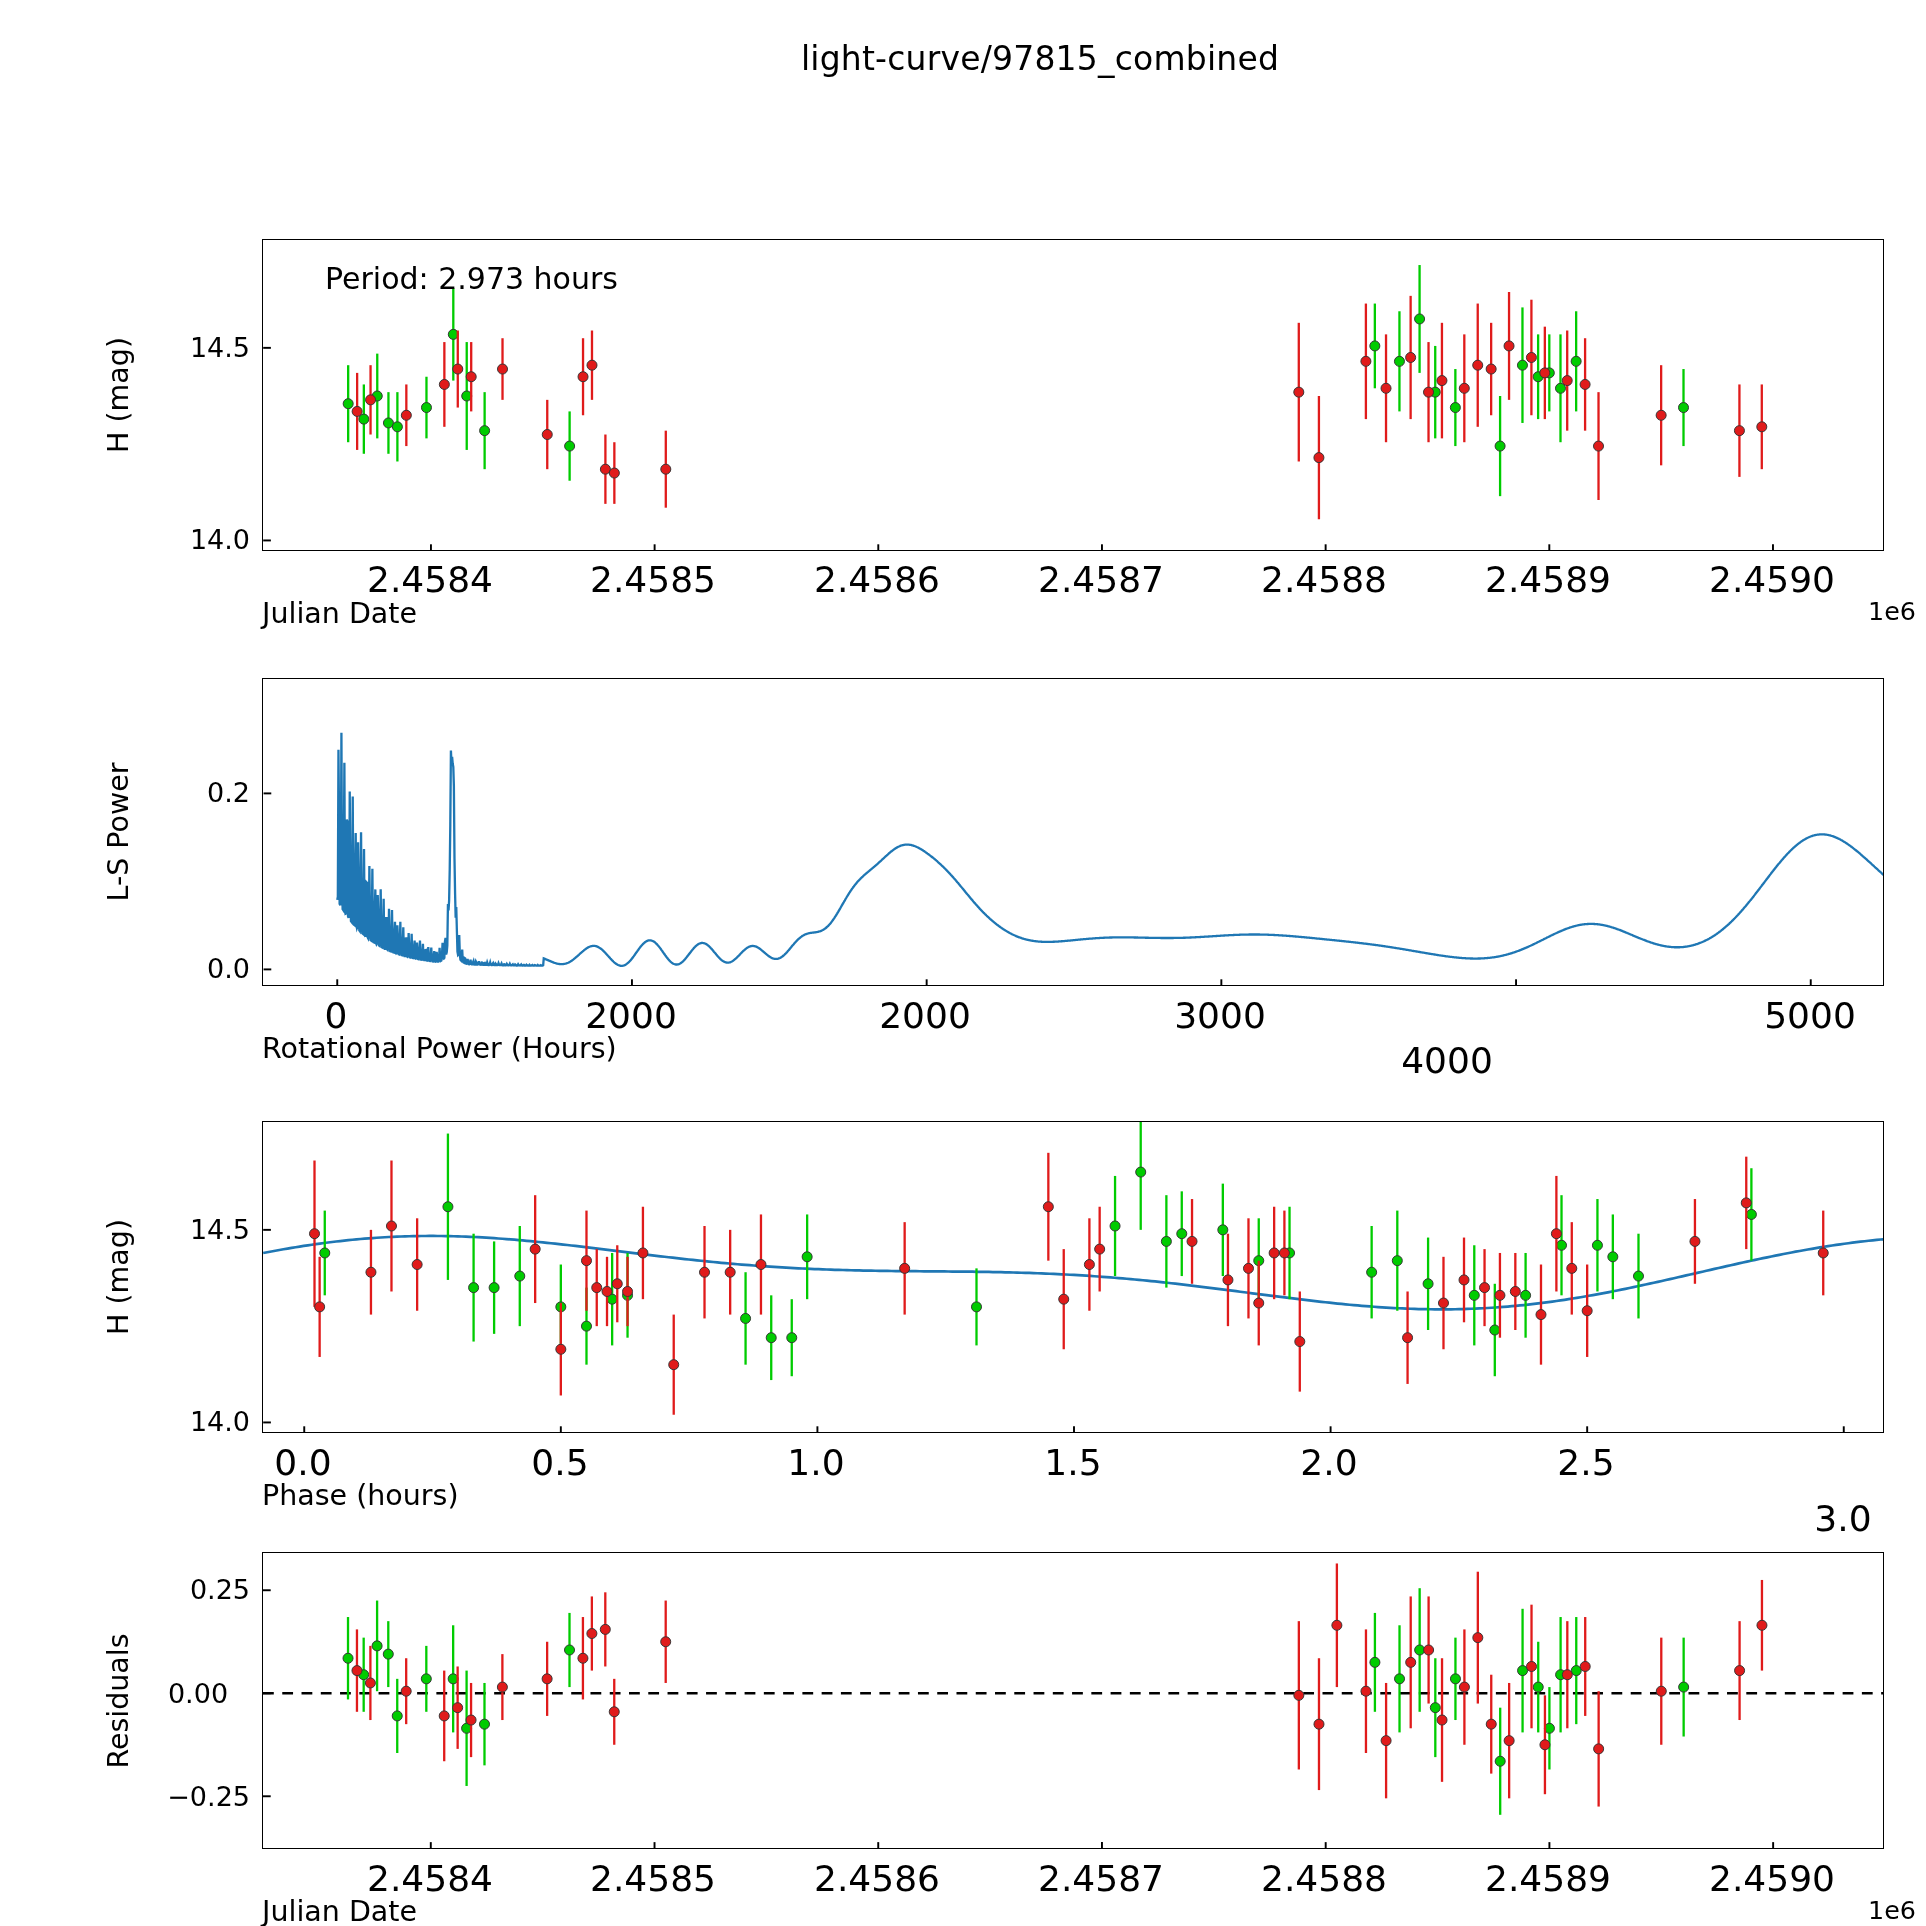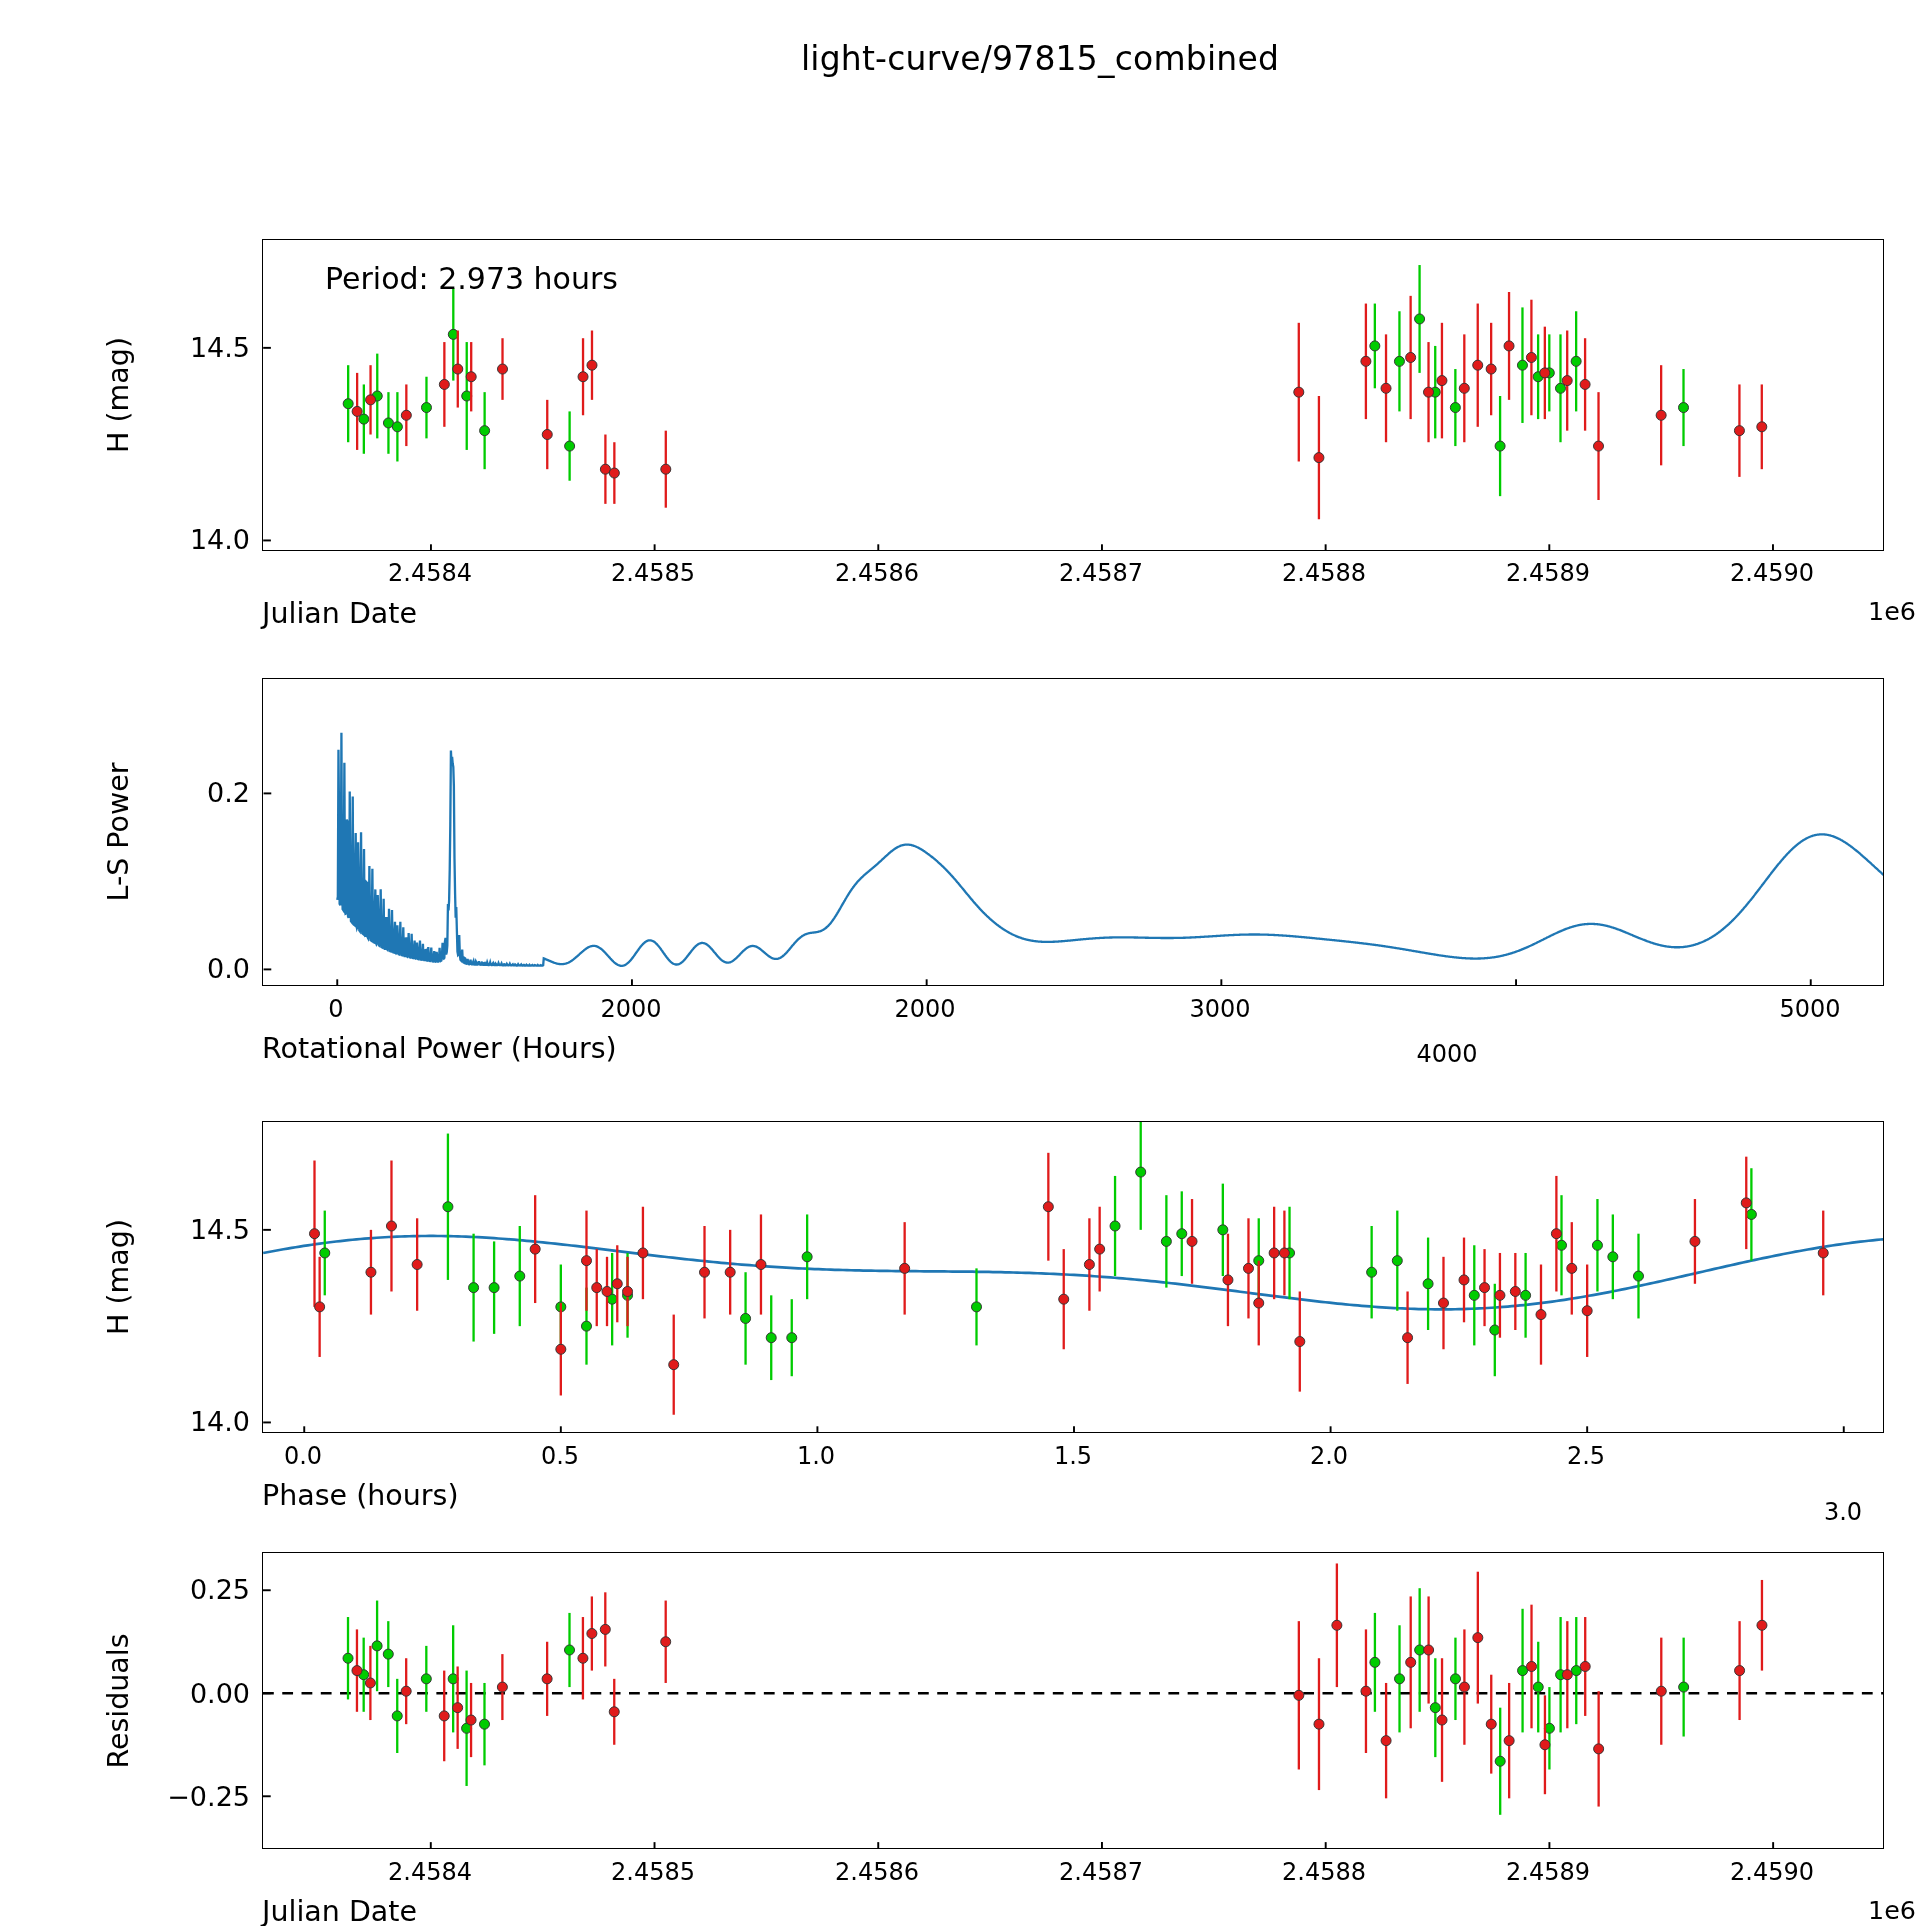--- a/index.html
+++ b/index.html
@@ -50,21 +50,21 @@
     font-size: 28.5px;
     white-space: nowrap;
   }
   .xlabel {
     position: absolute;
     font-size: 28.5px;
     white-space: nowrap;
   }
   .tick-label-x {
     position: absolute;
-    font-size: 24px;
+    font-size: 36px;
     text-align: center;
     white-space: nowrap;
     transform: translateX(-50%);
   }
   .tick-label-y {
     position: absolute;
     font-size: 27px;
     text-align: right;
     white-space: nowrap;
     transform: translateY(-50%);
@@ -561,21 +561,21 @@
       <div class="xlabel" style="left:262px; top:1479px; width:1622px;">Phase (hours)</div>
       <div class="ylabel" style="left:135px; top:1277px; transform: rotate(-90deg) translate(-50%, -100%);">H (mag)</div>
       <div class="tick-label-x" style="left:430px; top:1858px;">2.4584</div>
       <div class="tick-label-x" style="left:653px; top:1858px;">2.4585</div>
       <div class="tick-label-x" style="left:877px; top:1858px;">2.4586</div>
       <div class="tick-label-x" style="left:1101px; top:1858px;">2.4587</div>
       <div class="tick-label-x" style="left:1324px; top:1858px;">2.4588</div>
       <div class="tick-label-x" style="left:1548px; top:1858px;">2.4589</div>
       <div class="tick-label-x" style="left:1772px; top:1858px;">2.4590</div>
       <div class="tick-label-y" style="left:146px; top:1796px; width:104px;">−0.25</div>
-      <div class="tick-label-y" style="left:146px; top:1693px; width:104px;">0.00</div>
+      <div class="tick-label-y" style="left:146px; top:1693px; width:104px;text-align:center;">0.00</div>
       <div class="tick-label-y" style="left:146px; top:1589px; width:104px;">0.25</div>
       <div class="xlabel" style="left:262px; top:1895px; width:1622px;">Julian Date</div>
       <div class="offset-label" style="left:1868px; top:1895px;">1e6</div>
       <div class="ylabel" style="left:135px; top:1701px; transform: rotate(-90deg) translate(-50%, -100%);">Residuals</div>
     </div>
 
 </div>
 
 
 </body></html>

